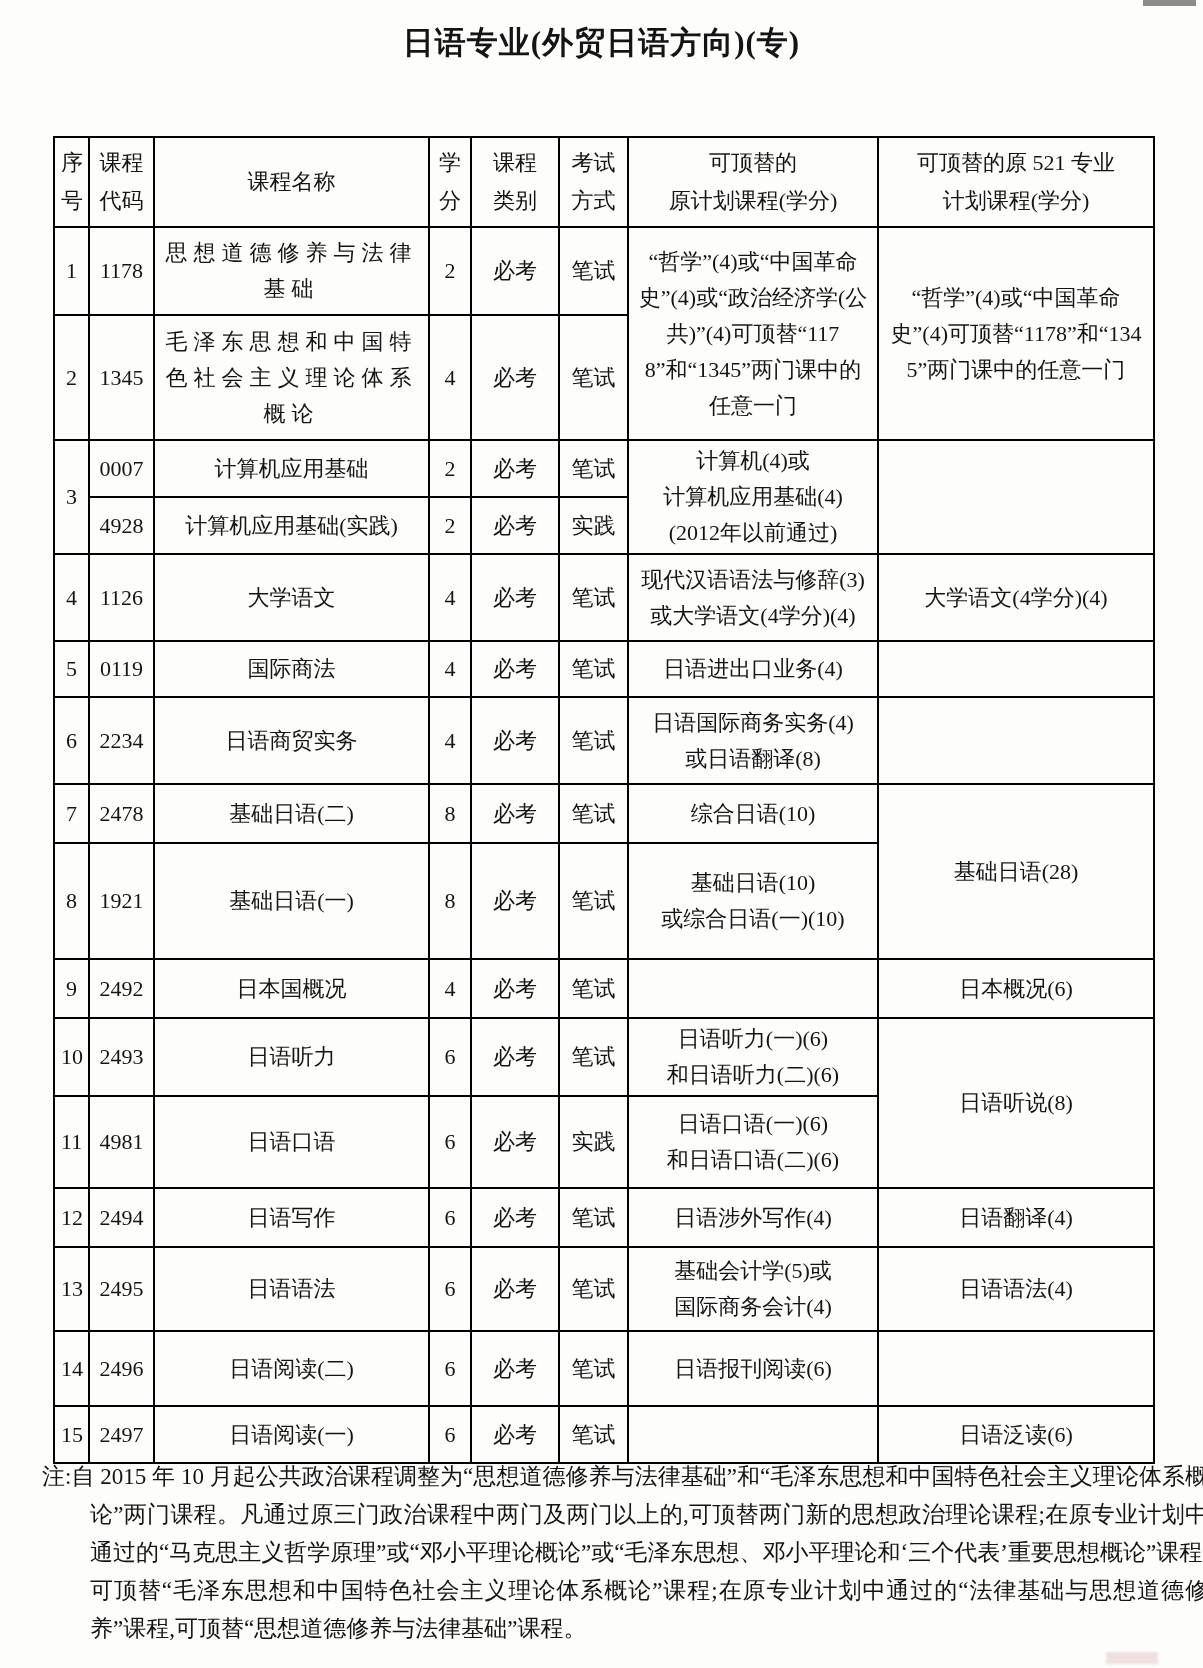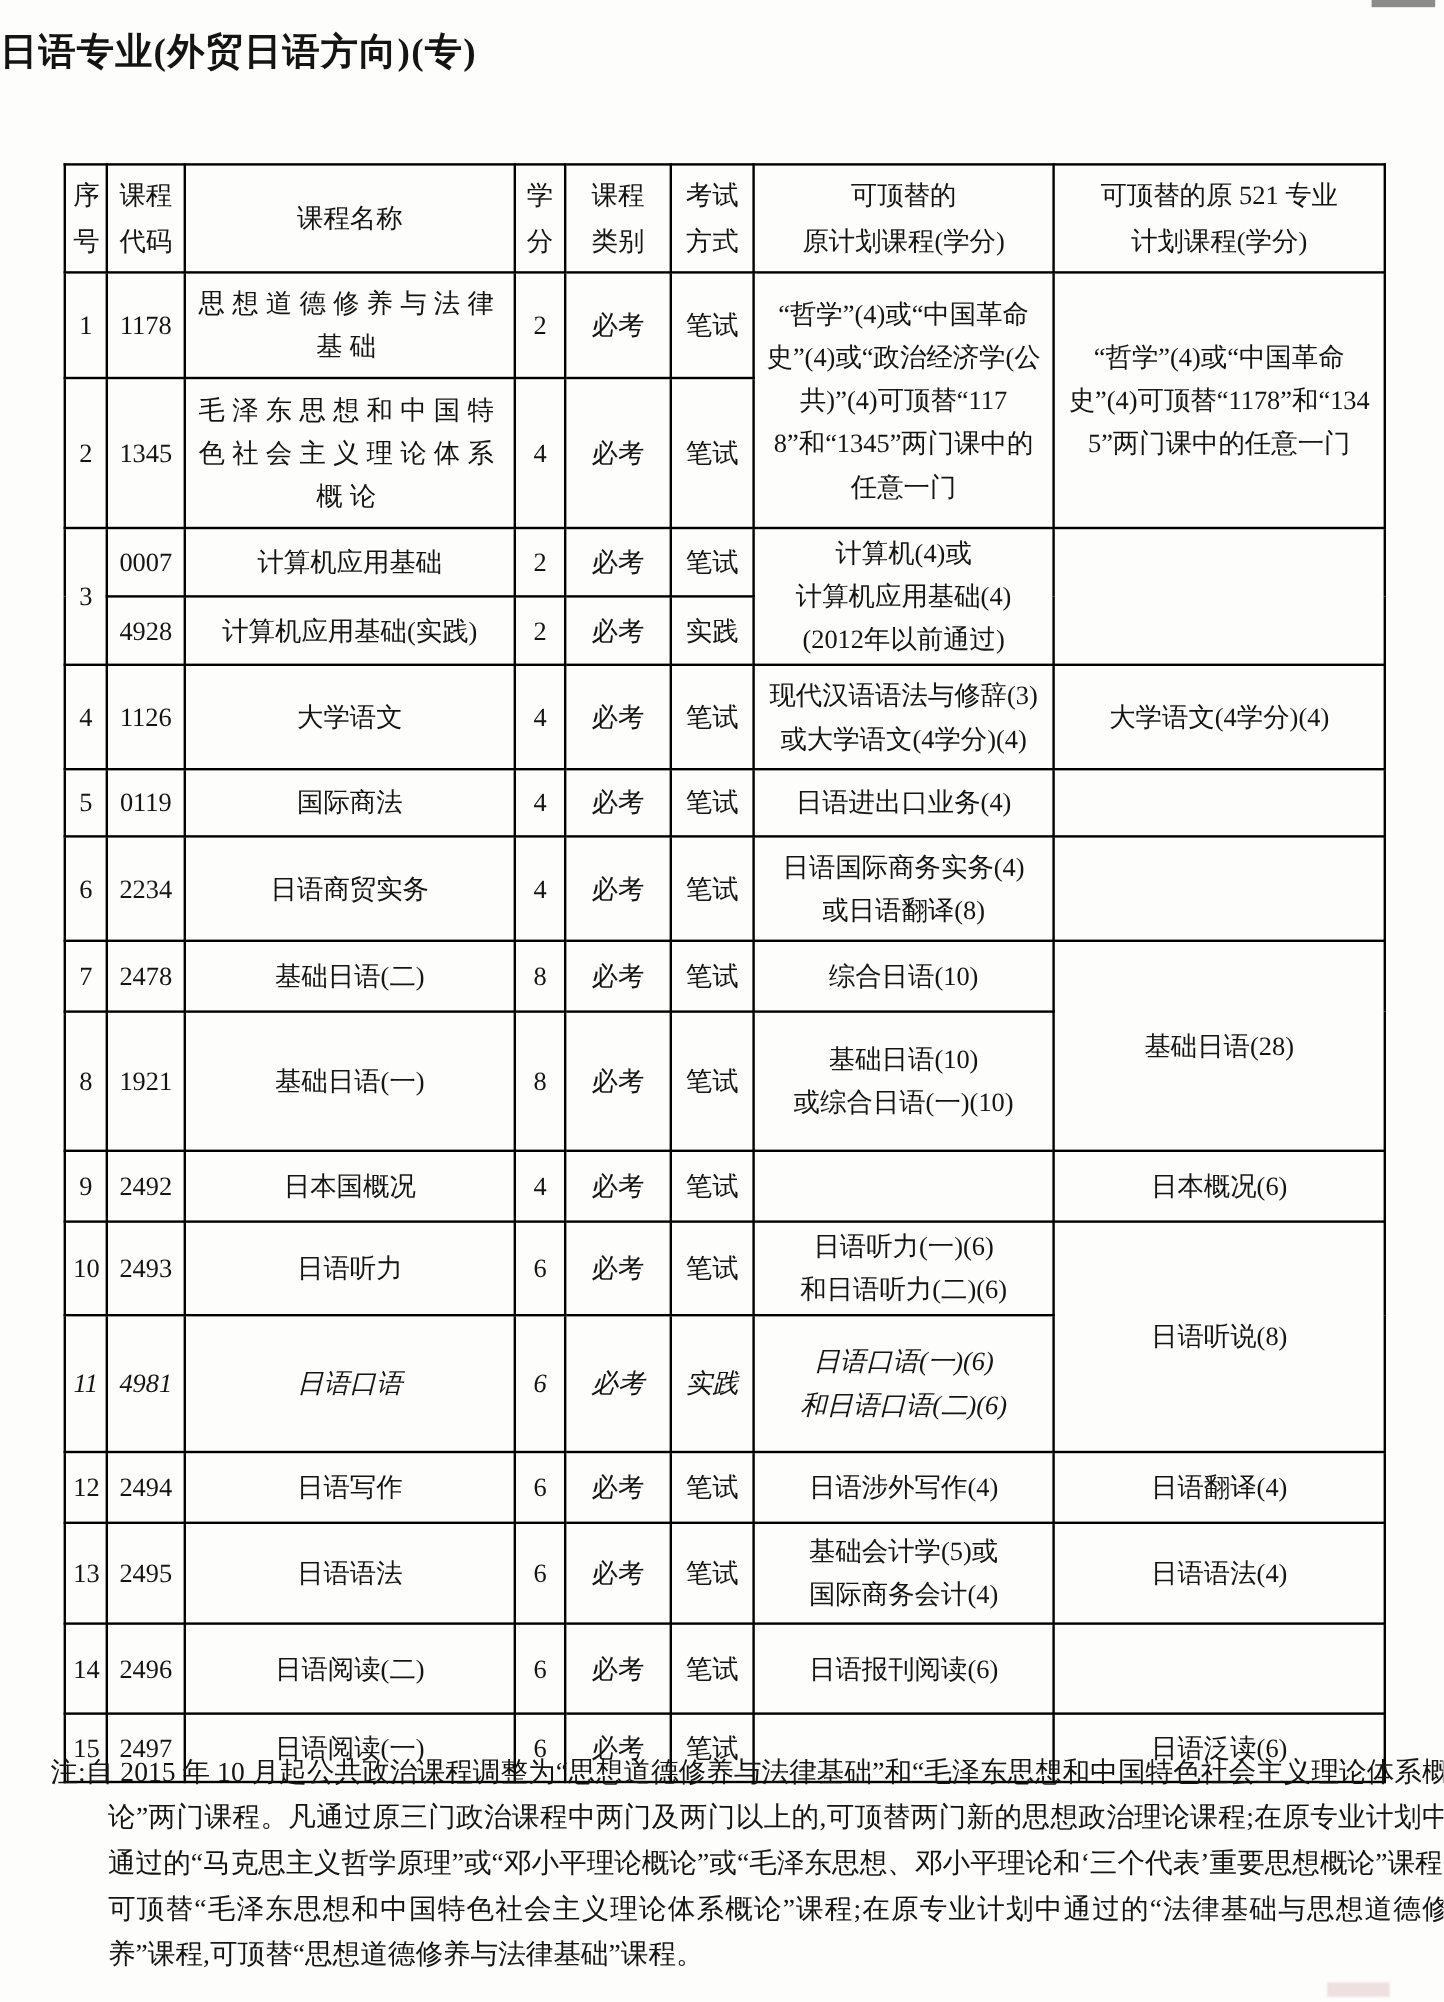--- a/index.html
+++ b/index.html
@@ -10,21 +10,21 @@
     font-family:"Liberation Serif","DejaVu Serif",serif;
     color:#141414;
     overflow:hidden;
   }
   .scan-bar {
     position:absolute; top:0; left:1143px; width:53px; height:6px;
     background:#8c8c8c;
   }
   .title {
     position:absolute; top:22px; left:0; width:1203px;
-    margin:0; text-align:left;
+    margin:0; text-align:center;
     font-size:31px; font-weight:bold; letter-spacing:1px;
   }
   .meta {
     position:absolute; top:82px; left:52px;
     display:flex; gap:42px;
     font-size:25px; font-weight:500; white-space:nowrap;
   }
   table.plan {
     position:absolute; left:53px; top:136px;
     width:1100px; table-layout:fixed;
@@ -43,21 +43,21 @@
   .al { text-align:left; }
   .jt { text-align:justify; word-break:break-all; padding:2px 9px; line-height:38px;margin-left:27px; }
   .spread { letter-spacing:6px; text-align:justify; word-break:break-all; padding:2px 8px; line-height:38px; }
   
   .hH  td,.hH  th { height:84px; }
   .h0  { height:88px; }  .h1  { height:125px; }
   .h2  { height:55px; }  .h3  { height:55px; }
   .h4  { height:87px; }  .h5  { height:56px; }
   .h6  { height:87px; }  .h7  { height:59px; }
   .h8  { height:116px; } .h9  { height:59px; }
-  .h10 { height:73px; }  .h11 { height:114px;font-style:italic; }
+  .h10 { height:73px; }  .h11 { height:92px; }
   .h12 { height:59px; }  .h13 { height:84px; }
   .h14 { height:75px; }  .h15 { height:57px; }
   .note {
     position:absolute; top:1458px; left:42px; width:1118px;
     font-size:23px; line-height:38px;
     text-align:justify;
     padding-left:48px; text-indent:-48px;
   }
   .faint-mark {
     position:absolute; left:1106px; top:1652px; width:52px; height:12px;

